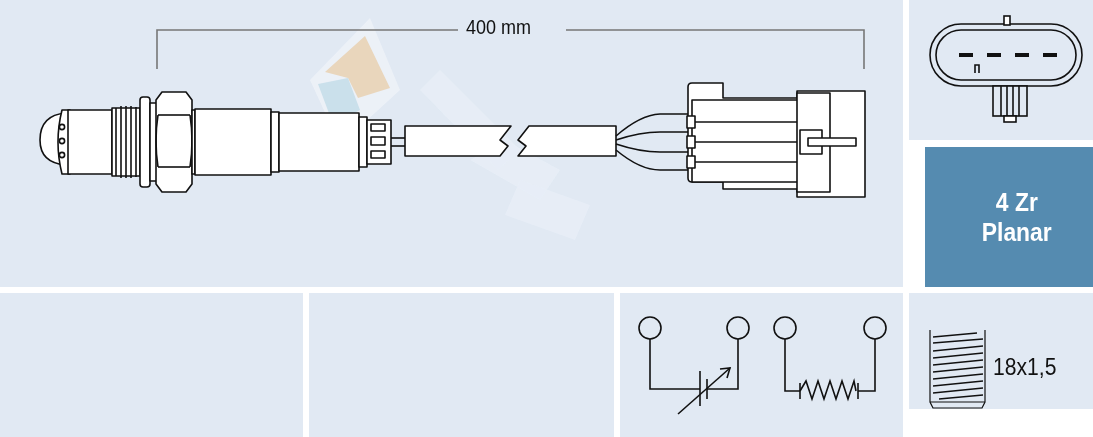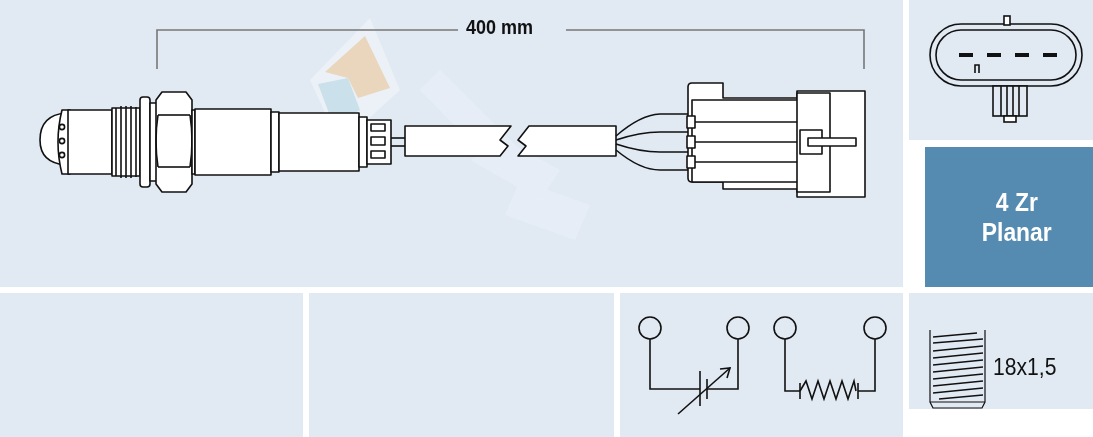--- a/index.html
+++ b/index.html
@@ -1,19 +1,19 @@
 <!DOCTYPE html>
 <html><head>
 <meta charset="utf-8">
 <style>
   html, body { margin: 0; padding: 0; background: #ffffff; }
   body { width: 1093px; height: 437px; position: relative; overflow: hidden; font-family: "Liberation Sans", sans-serif; }
   .panel { position: absolute; background: #e1e9f3; }
   .panel.blue { background: #558bb0; }
-  #p-main { left: 0; top: 0; width: 903px; height: 287px; font-weight: bold; }
+  #p-main { left: 0; top: 0; width: 903px; height: 287px; }
   #p-connector { left: 909px; top: 0; width: 184px; height: 140px; }
   #p-tech { left: 925px; top: 147px; width: 184px; height: 140px; display: flex; flex-direction: column; align-items: center; justify-content: center; }
   #p-b1 { left: 0; top: 293px; width: 303px; height: 144px; }
   #p-b2 { left: 309px; top: 293px; width: 305px; height: 144px; }
   #p-circuit { left: 620px; top: 293px; width: 283px; height: 144px; }
   #p-thread { left: 909px; top: 293px; width: 184px; height: 116px; }
   svg { position: absolute; left: 0; top: 0; }
   .tech-line { color: #ffffff; font-weight: bold; font-size: 26px; line-height: 30px; font-family: "Liberation Sans", sans-serif; transform: scaleX(0.88); }
   .dim-label { position: absolute; left: 466px; top: 16px; font-size: 20px; color: #111; background: transparent; font-family: "Liberation Sans", sans-serif; transform: scaleX(0.9); transform-origin: left; }
   .thread-label { position: absolute; left: 84px; top: 60px; font-size: 24px; color: #111; font-family: "Liberation Sans", sans-serif; transform: scaleX(0.88); transform-origin: left; }

